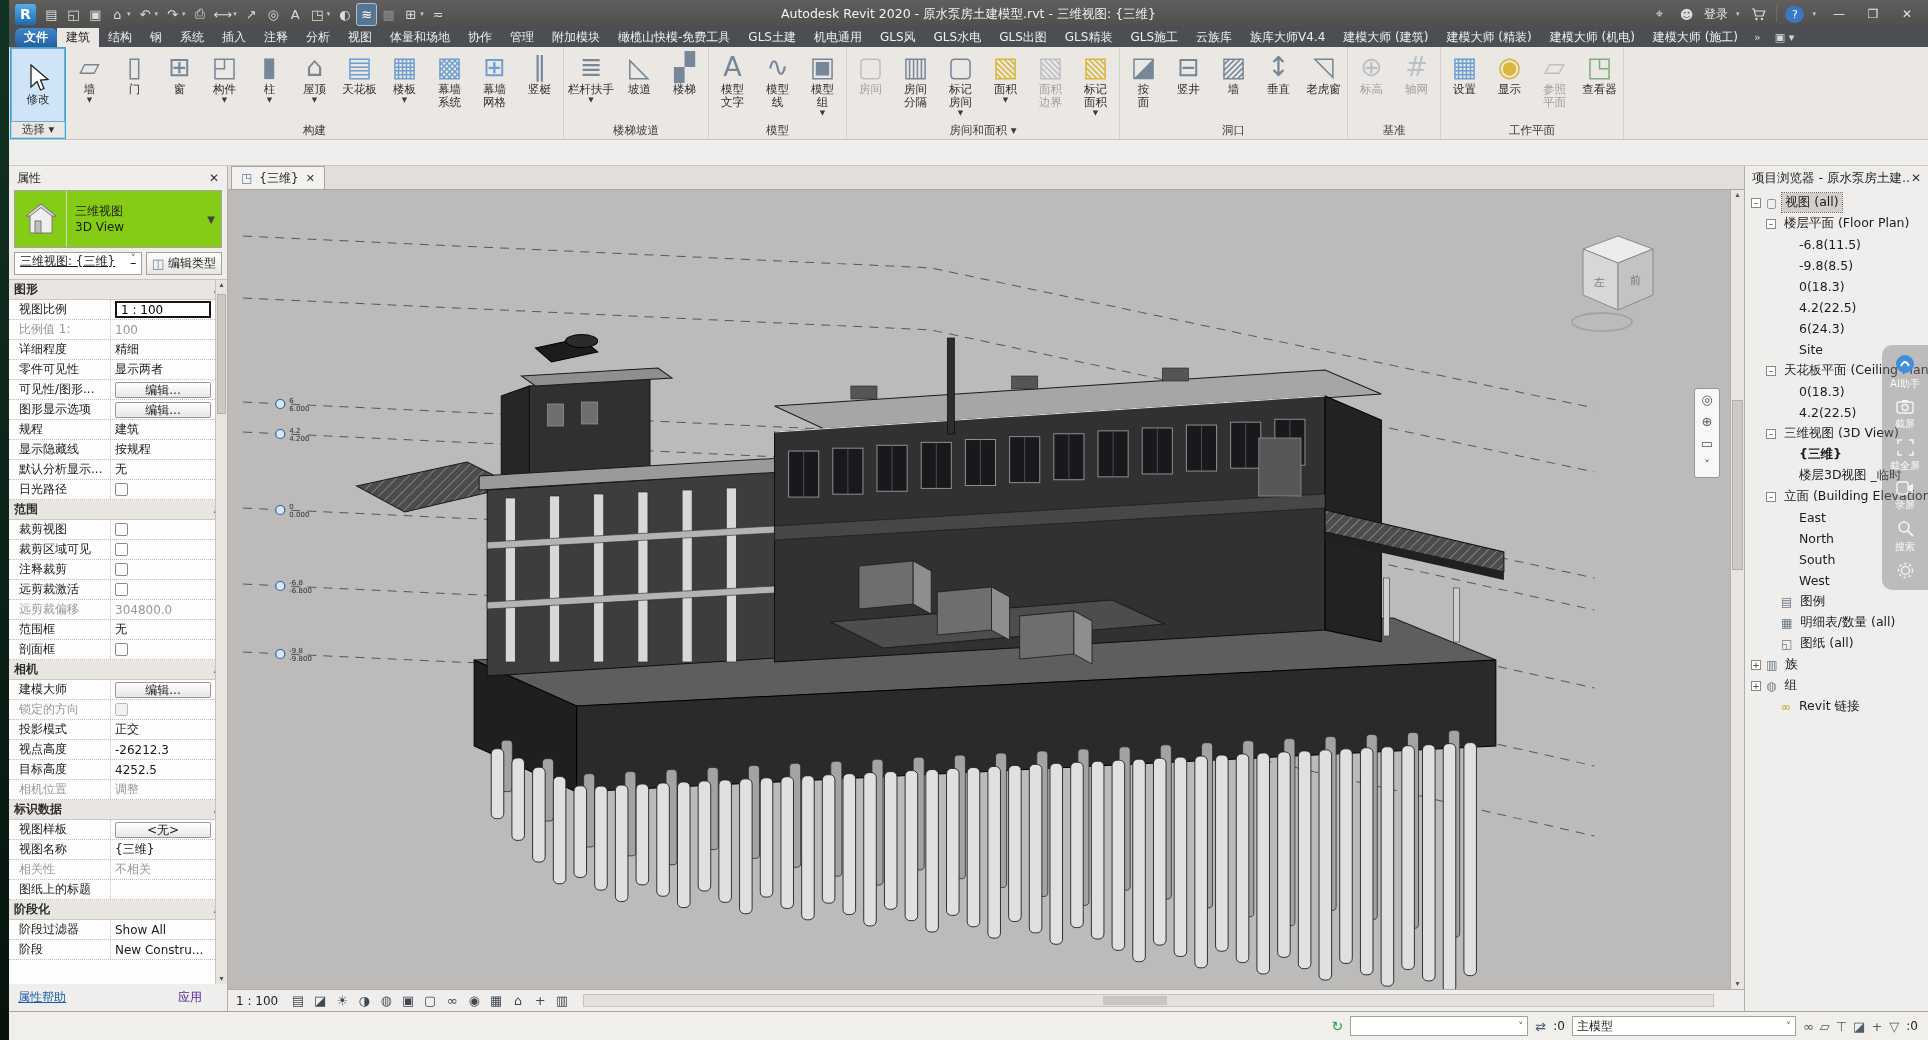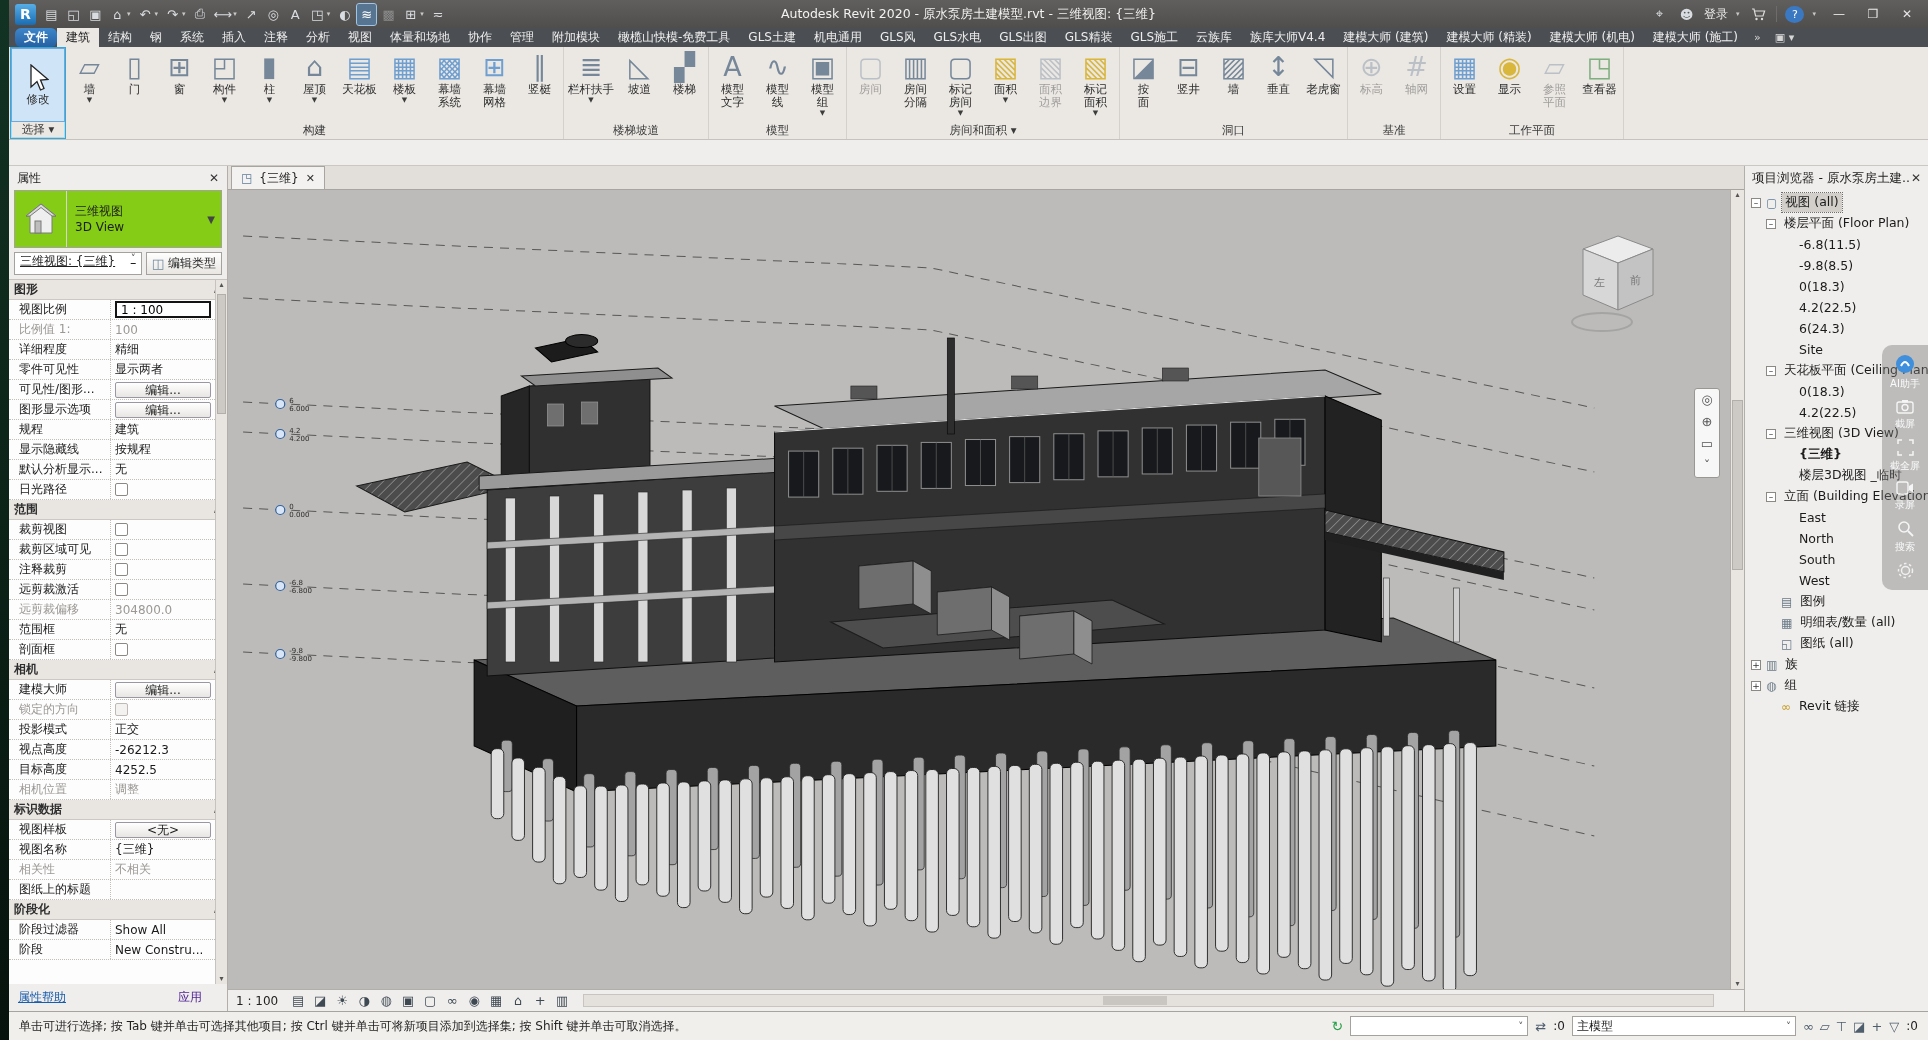--- a/index.html
+++ b/index.html
@@ -1071,21 +1071,20 @@
             <div class="trow" style="padding-left: 21px;">
               <span class="tnoexp"></span>
               <span class="ticon" style="color: rgb(196, 154, 34);">∞</span>
               <span class="tlab">Revit 链接</span>
             </div>
           </div>
       </div>
     </div>
 
     <div class="statusbar">
-      <span class="shint">单击可进行选择; 按 Tab 键并单击可选择其他项目; 按 Ctrl 键并单击可将新项目添加到选择集; 按 Shift 键并单击可取消选择。</span>
       <span class="sspace"></span>
       <span class="sgreen">↻</span>
       <div class="scombo">
           <span class="chev">˅</span>
         </div>
       <span class="sicon">⇄</span>
       <span class="scount">:0</span>
       <div class="scombo mm">
         <span>主模型</span>
         <span class="chev" style="font-size:10px;color:#555;">˅</span>

